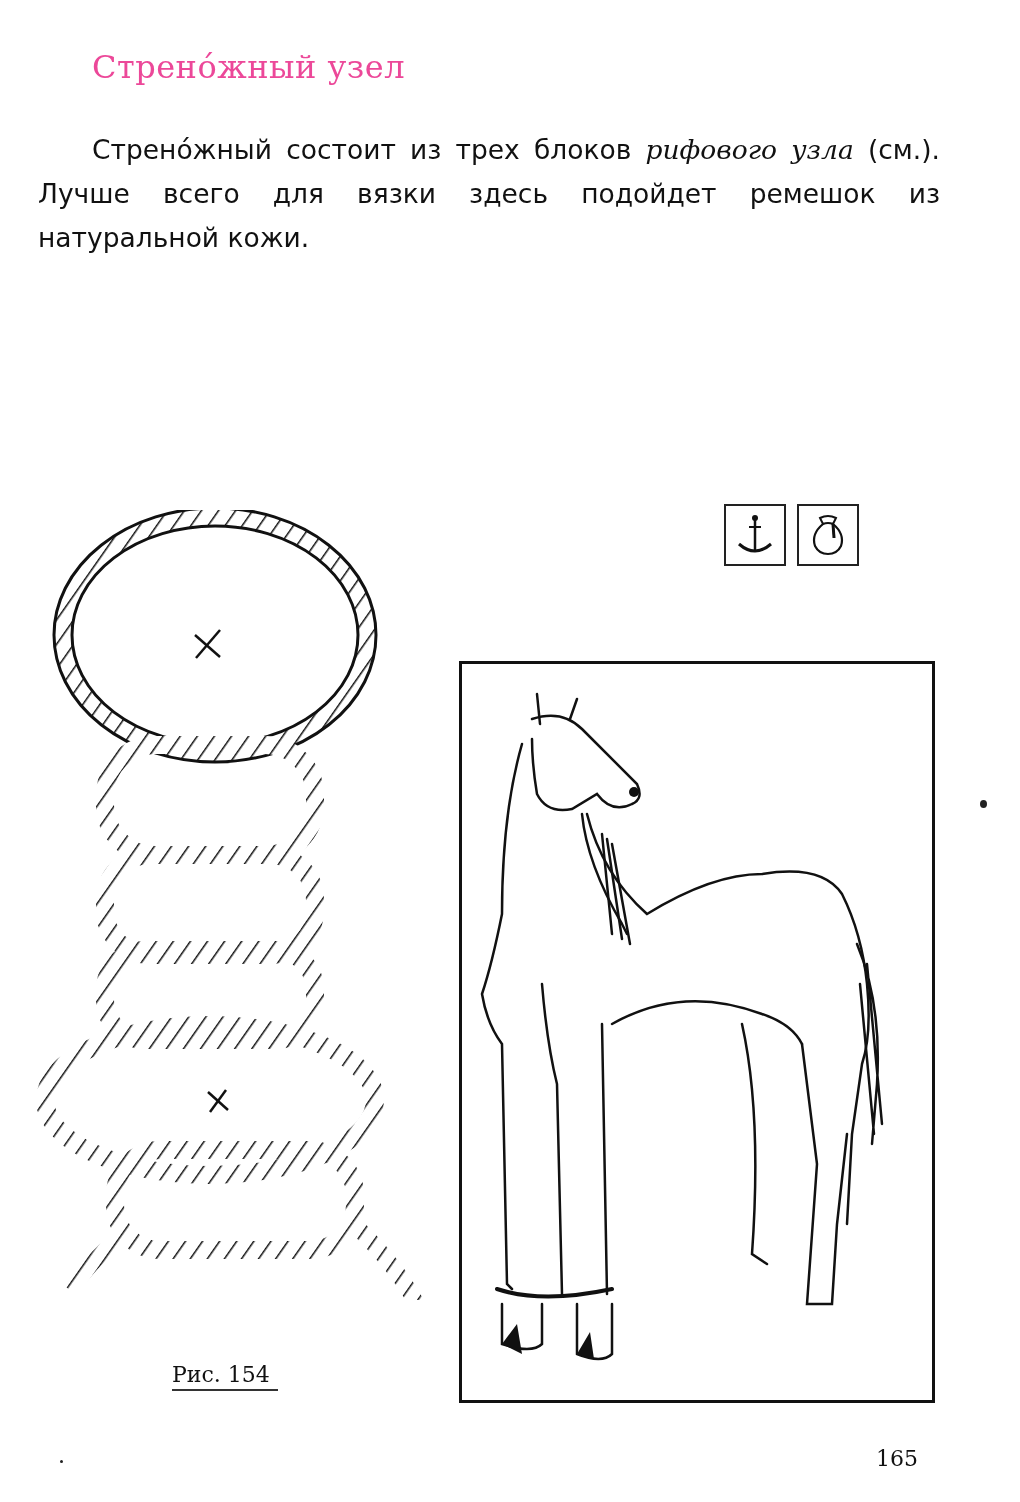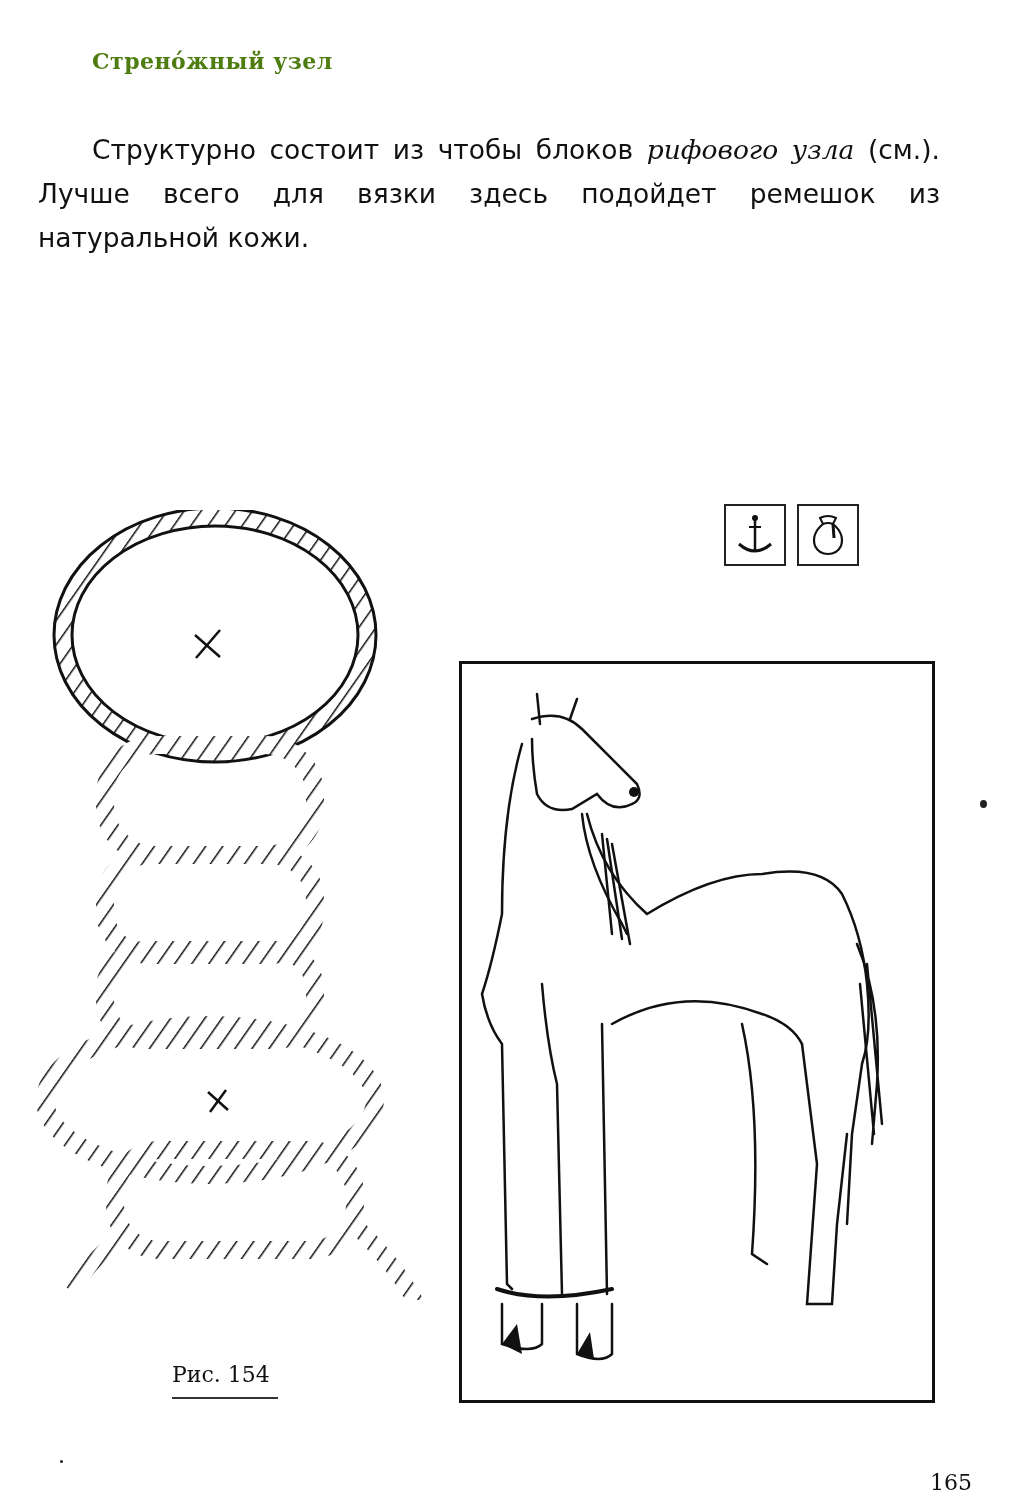--- a/index.html
+++ b/index.html
@@ -1,54 +1,54 @@
 <!DOCTYPE html>
 <html><head>
   <meta charset="utf-8">
   <style>
     html, body { margin: 0; padding: 0; background: #ffffff; }
     body { width: 1020px; height: 1502px; position: relative; overflow: hidden; color: #111; }
     .title {
       position: absolute; left: 92px; top: 48px;
-      font-family: "DejaVu Serif", serif; font-weight: bold; font-size: 22px; letter-spacing: 0.5px;
-      color: #4d7c0f;
+      font-family: "DejaVu Serif", serif; font-weight: normal; font-size: 32px; letter-spacing: 0.5px;
+      color: #ec4899;
     }
     .body-text {
       position: absolute; left: 38px; top: 128px; width: 902px;
       font-family: "DejaVu Sans", sans-serif; font-size: 26.5px; line-height: 44px;
       text-align: justify; color: #111;
     }
     .body-text p { margin: 0 0 0 0; text-indent: 54px; }
     .body-text p + p { margin-top: 0; }
     .body-text em { font-family: "DejaVu Serif", serif; }
     .icons { position: absolute; left: 724px; top: 504px; display: flex; gap: 11px; }
     .icon-box { width: 62px; height: 62px; border: 2px solid #222; box-sizing: border-box; display:flex; align-items:center; justify-content:center; }
     .rope-figure { position: absolute; left: 30px; top: 510px; width: 420px; height: 790px; }
     .caption {
       position: absolute; left: 172px; top: 1362px;
       font-family: "DejaVu Serif", serif; font-size: 22px; color: #111;
-      border-bottom: 2px solid #333; padding-bottom: 10px; width: 106px;
+      border-bottom: 2px solid #333; padding-bottom: 2px; width: 106px;
     }
     .horse-frame {
       position: absolute; left: 459px; top: 661px; width: 476px; height: 742px;
       border: 3px solid #111; box-sizing: border-box; background: #fff;
     }
     .page-number {
-      position: absolute; left: 930px; top: 1446px;
-      font-family: "DejaVu Serif", serif; font-size: 22px; color: #111; margin-top: 24px;
+      position: absolute; left: 876px; top: 1446px;
+      font-family: "DejaVu Serif", serif; font-size: 22px; color: #111;
     }
     .speck { position: absolute; background: #222; border-radius: 50%; }
   </style>
 </head>
 <body>
 
 <div class="title">Стренóжный узел</div>
 
 <div class="body-text">
-  <p><span>Структурно состоит из чтобы блоков </span><em>рифового узла</em><span> (см.). Лучше всего для вязки здесь подойдет ремешок из натуральной кожи.</span></p>
+  <p><span>Стренóжный состоит из трех блоков </span><em>рифового узла</em><span> (см.). Лучше всего для вязки здесь подойдет ремешок из натуральной кожи.</span></p>
 </div>
 
 <div class="icons">
   <div class="icon-box">
     <svg width="50" height="50" viewBox="0 0 50 50">
       <circle cx="25" cy="8" r="3" fill="#111"></circle>
       <line x1="25" y1="10" x2="25" y2="42" stroke="#111" stroke-width="2.5"></line>
       <line x1="19" y1="17" x2="31" y2="17" stroke="#111" stroke-width="2"></line>
       <path d="M9 34 Q25 48 41 34" fill="none" stroke="#111" stroke-width="3"></path>
     </svg>

